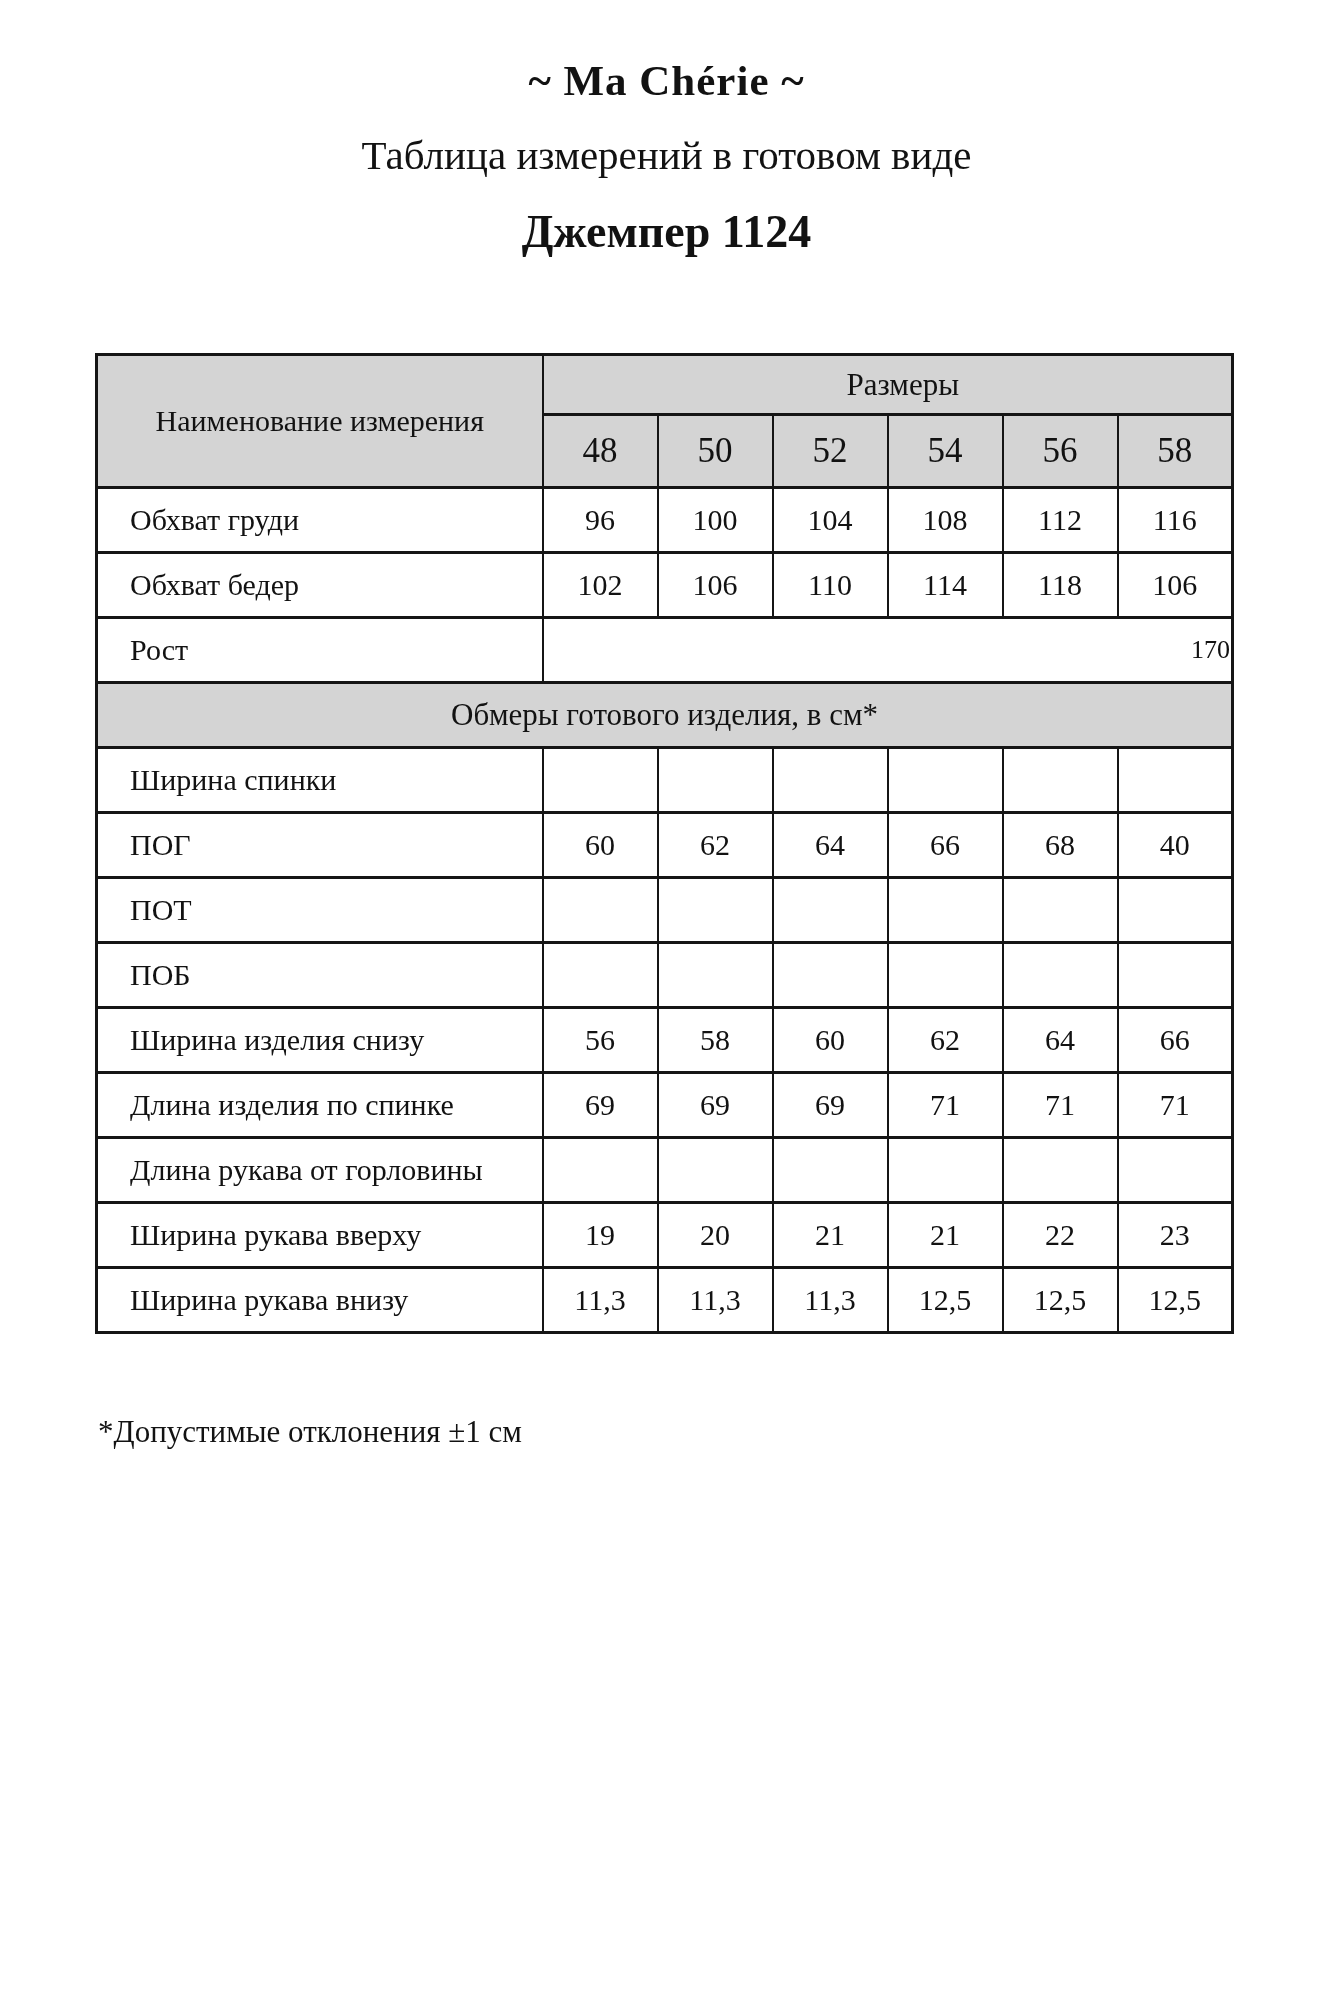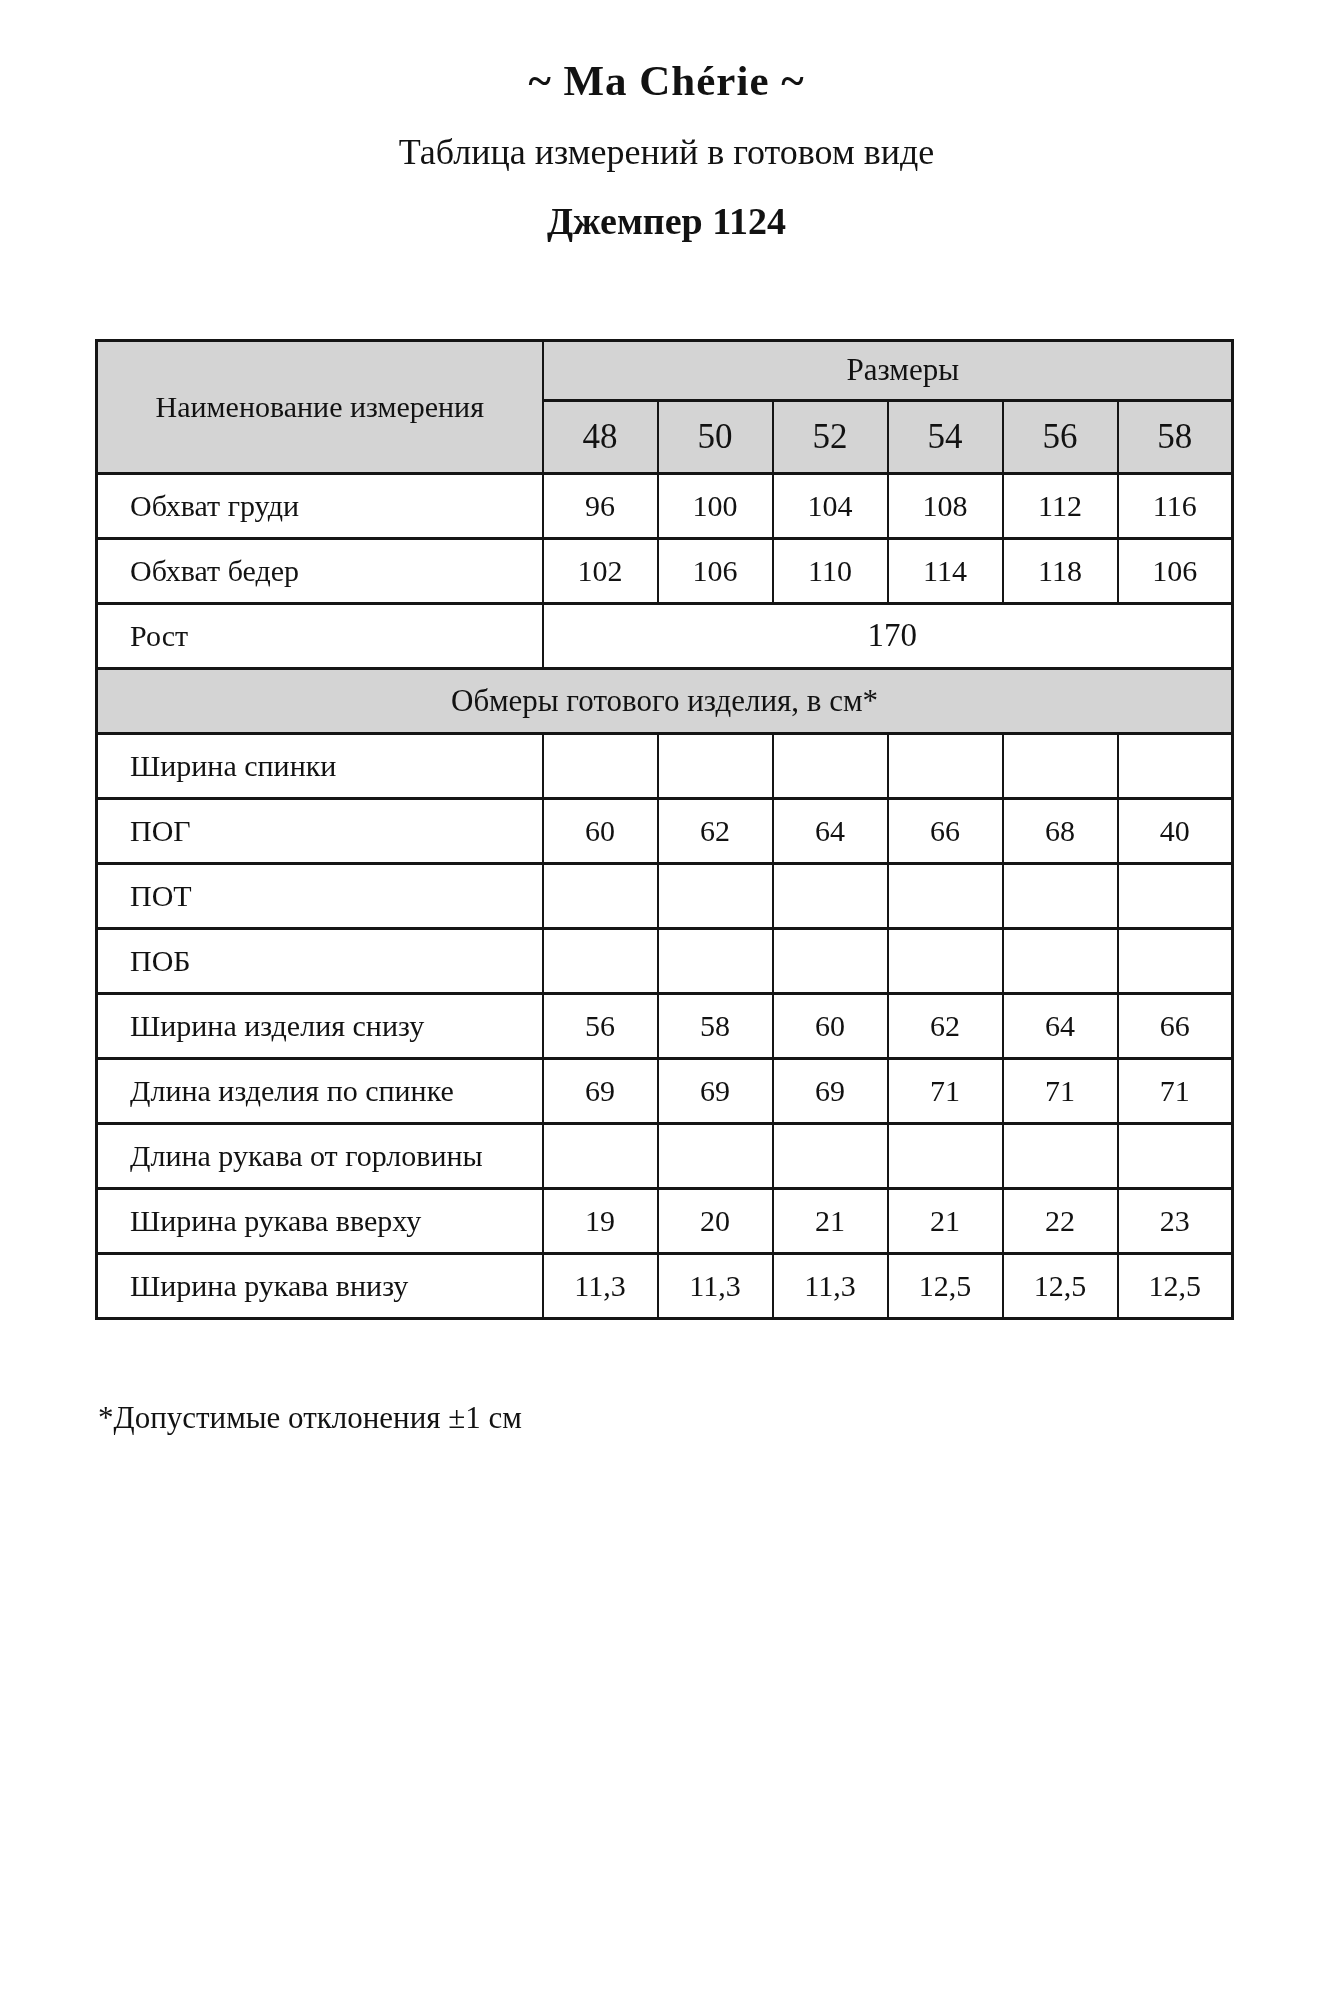--- a/index.html
+++ b/index.html
@@ -26,29 +26,29 @@
     text-align: center;
     font-size: 43px;
     font-weight: bold;
     line-height: 1.15;
     letter-spacing: 1px;
   }
   .subtitle {
     margin: 0;
     margin-top: 27px;
     text-align: center;
-    font-size: 36px;
+    font-size: 41px;
     font-weight: normal;
     line-height: 1.15;
   }
   .product-title {
     margin: 0;
     margin-top: 26px;
     text-align: center;
-    font-size: 38px;
+    font-size: 46px;
     font-weight: bold;
     line-height: 1.15;
   }
   table.size-table {
     margin-top: 95px;
     margin-left: 95px;
     width: 1138px;
     table-layout: fixed;
     border-collapse: collapse;
     border: 3px solid var(--border, #151515);
@@ -89,23 +89,23 @@
   .label-cell {
     text-align: left;
     padding-left: 32px;
     font-size: 30px;
   }
   .value-cell {
     text-align: center;
     font-size: 30px;
   }
   .merged-value-cell {
-    text-align: center;
+    text-align: right;
     padding-left: 11px;
-    font-size: 33px;
+    font-size: 26px;
   }
   .section-cell {
     background: var(--header_bg, #d4d4d4);
     font-weight: bold;
     font-size: 31px;
     text-align: center;
   }
   .footnote {
     margin: 0;
     margin-top: 80px;

